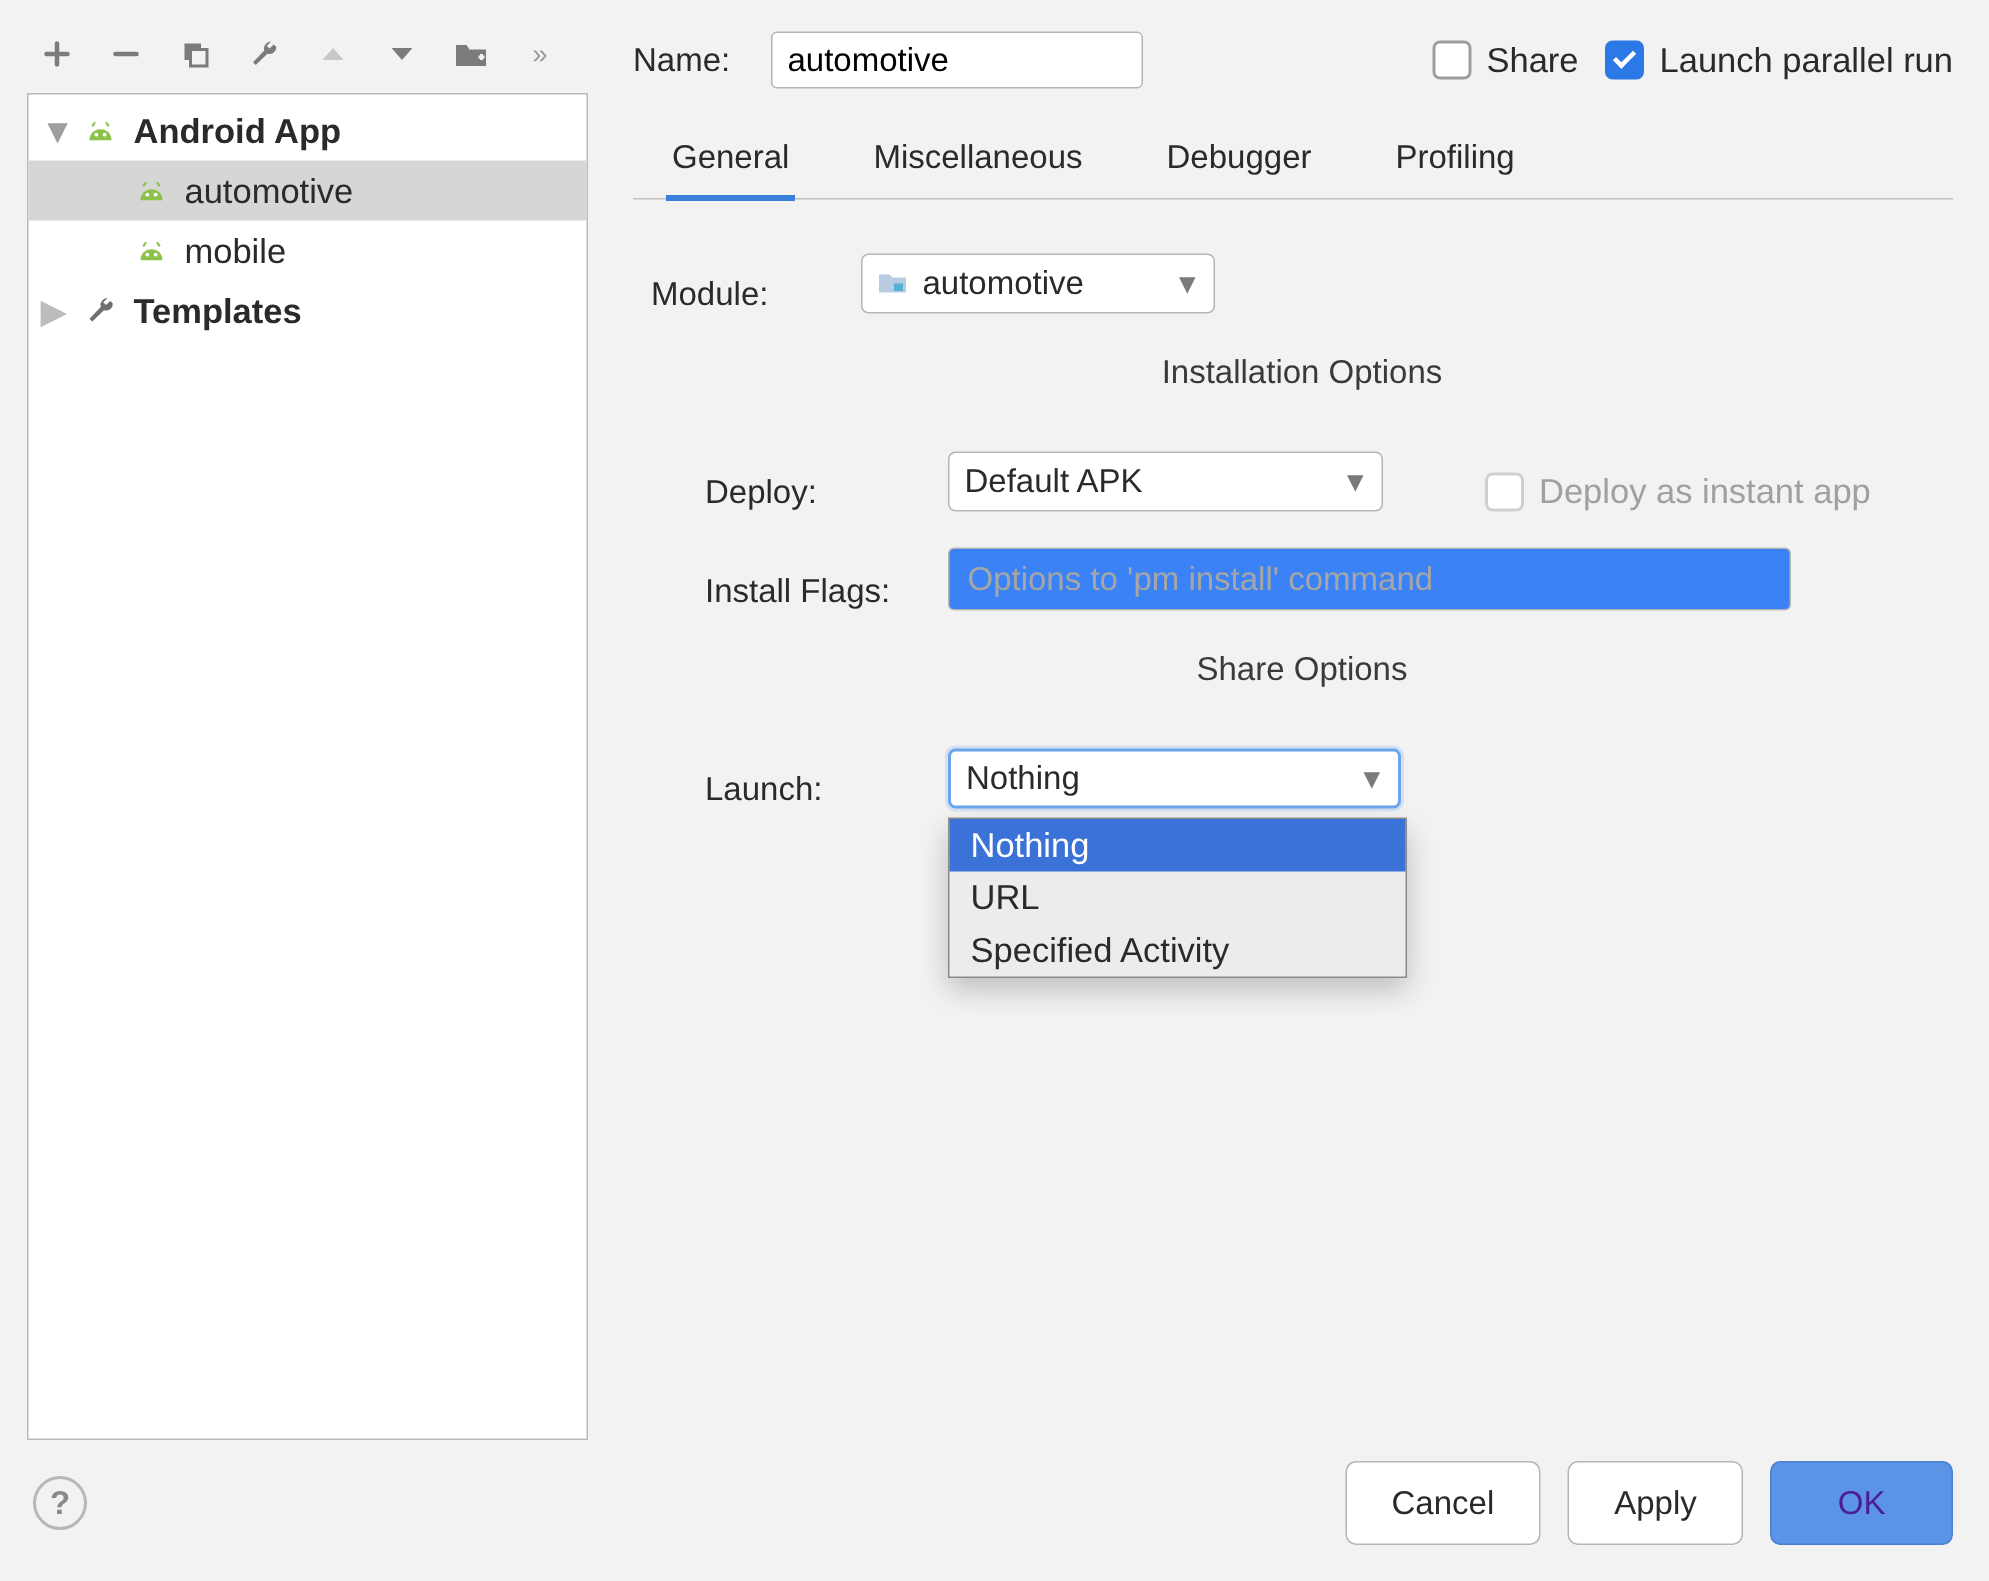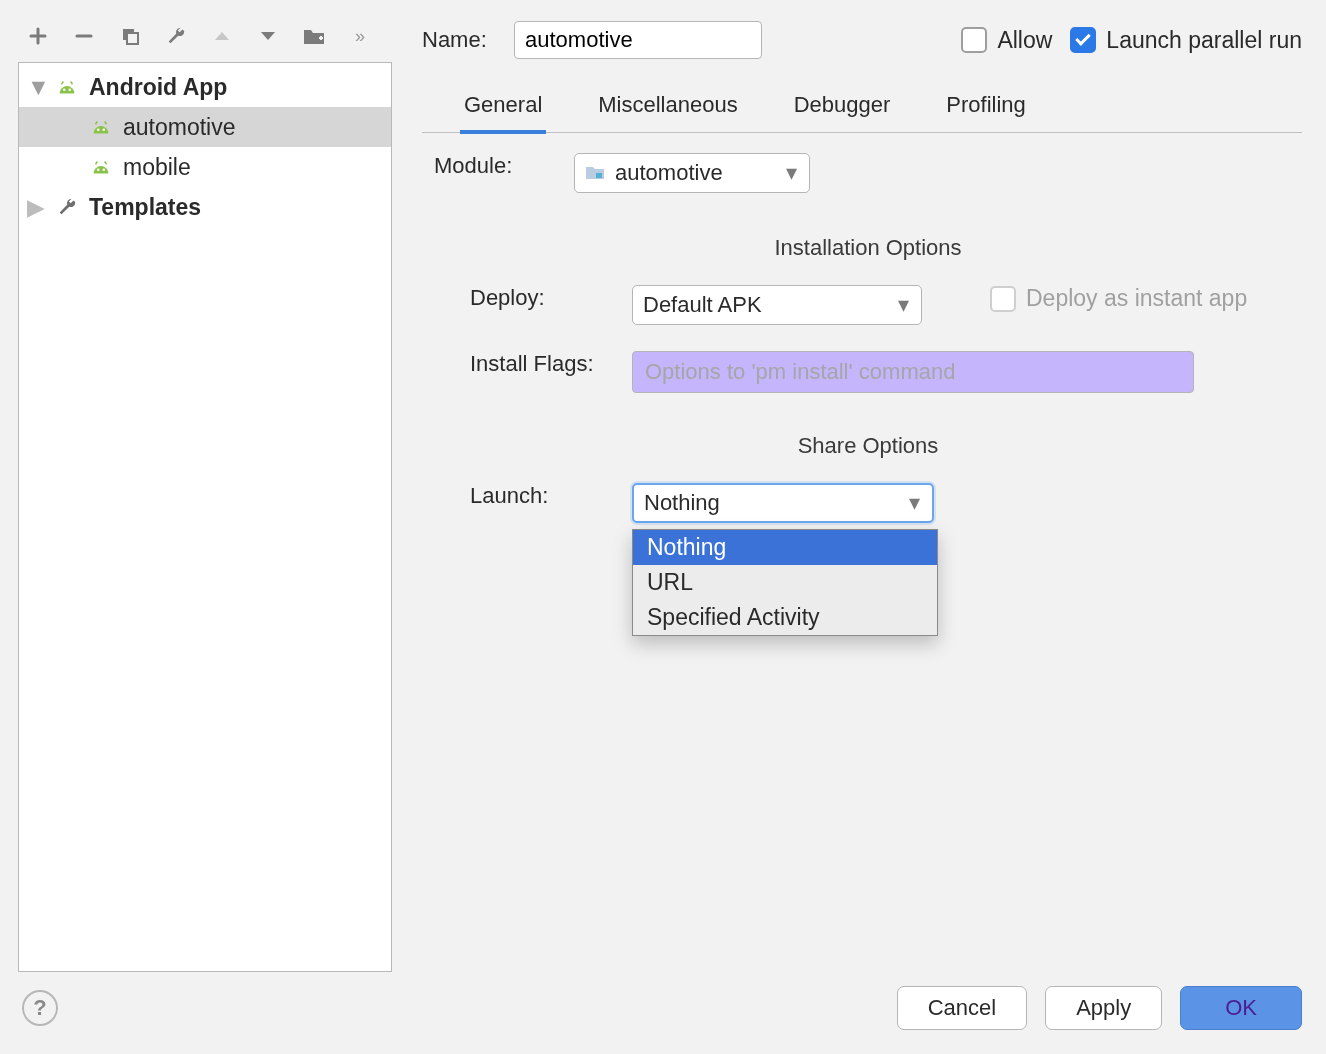--- a/index.html
+++ b/index.html
@@ -66,42 +66,42 @@
     display:flex; align-items:center; justify-content:center; background:#fff;
   }
   .cb.checked .box { background:#2b79e6; border-color:#2b79e6; color:#fff; }
   .cb.disabled { color:#a0a0a0; }
   .cb.disabled .box { border-color:#cfcfcf; }
   .tabs {
     display:flex; gap:48px; border-bottom:1px solid #c0c0c0;
     padding:14px 0 0 22px; margin-top:8px;
   }
   .tab { padding:0 4px 12px 4px; cursor:default; color:#2a2a2a; }
-  .tab.active { border-bottom:4px solid #3b7fde; margin-bottom:-2px;margin-left:16px; }
+  .tab.active { border-bottom:4px solid #3b7fde; margin-bottom:-2px; }
   .content { padding:20px 0 0 12px; }
-  .field-row { display:flex; align-items:flex-start; gap:24px; height:56px; }
+  .field-row { display:flex; align-items:flex-end; gap:24px; height:56px; }
   .field-row .lbl { min-width:116px; }
   .combo {
     display:flex; align-items:center; gap:10px; height:40px;
     border:1px solid #b5b5b5; border-radius:5px; background:#fff;
     padding:0 12px 0 10px; position:relative;
   }
   .combo .folder-ic { color:#8aa7c7; }
   .combo .txt { flex:1; }
   .combo .chev { color:#7a7a7a; }
   .combo.focus { border:2px solid #6aa6ee; box-shadow:0 0 0 2px rgba(90,160,240,.2); }
   .section-head {
     display:flex; align-items:center; gap:14px; margin-top:26px;
     color:#3a3a3a; font-size:22px;flex-direction:column;
   }
   .section-head .line { flex:1; height:1px; background:#cfcfcf; }
   .indent { padding-left:36px; }
   .indent .field-row .lbl { min-width:138px; text-align:left; }
   .txt-input {
-    height:42px; border:1px solid #b5b5b5; border-radius:4px; background:#c4b5fd;
+    height:42px; border:1px solid #b5b5b5; border-radius:4px; background:#3b82f6;
     padding:0 12px; font-size:22px; color:#2a2a2a;
   }
   .txt-input::placeholder { color:#a6a6a6; }
 
   .dropdown-wrap { position:relative; }
   .dropdown {
     position:absolute; top:46px; left:0;
     width:306px; background:#ececec;
     border:1px solid #8a8a8a;
     box-shadow:0 8px 18px rgba(0,0,0,.22);
@@ -114,21 +114,21 @@
   .footer {
     display:flex; align-items:center; gap:18px;
     padding:14px 24px 24px 22px;
   }
   .footer .help {
     width:36px; height:36px; border:2px solid #b7b7b7; border-radius:50%;
     display:flex; align-items:center; justify-content:center; color:#8a8a8a; font-weight:700;
   }
   .footer .spacer { flex:1; }
   .btn {
-    height:44px; padding:0 30px; border-radius:7px;
+    height:56px; padding:0 30px; border-radius:7px;
     border:1px solid #b5b5b5; background:#fff; font-size:22px;
     display:flex; align-items:center; justify-content:center;
   }
   .btn.primary {
     background:#5b94e6; color:#4c1d95; border:1px solid #4a7fcf;
     padding:0 44px;
   }
   .chk {
     width:14px; height:8px; border-left:3px solid #fff; border-bottom:3px solid #fff;
     transform:rotate(-45deg); margin-top:-4px;
@@ -228,21 +228,21 @@
       </div>
     </div>
 
     <div class="right-panel">
       <div class="top-row">
         <span class="name-lbl">Name:</span>
         <input type="text" value="automotive" style="">
         <span class="spacer"></span>
         <label class="cb">
           <span class="box"></span>
-          <span>Allow</span>
+          <span>Share</span>
         </label>
         <label class="cb checked">
           <span class="box">
               <span class="chk"></span>
             </span>
           <span>Launch parallel run</span>
         </label>
       </div>
 
       <div class="tabs">

